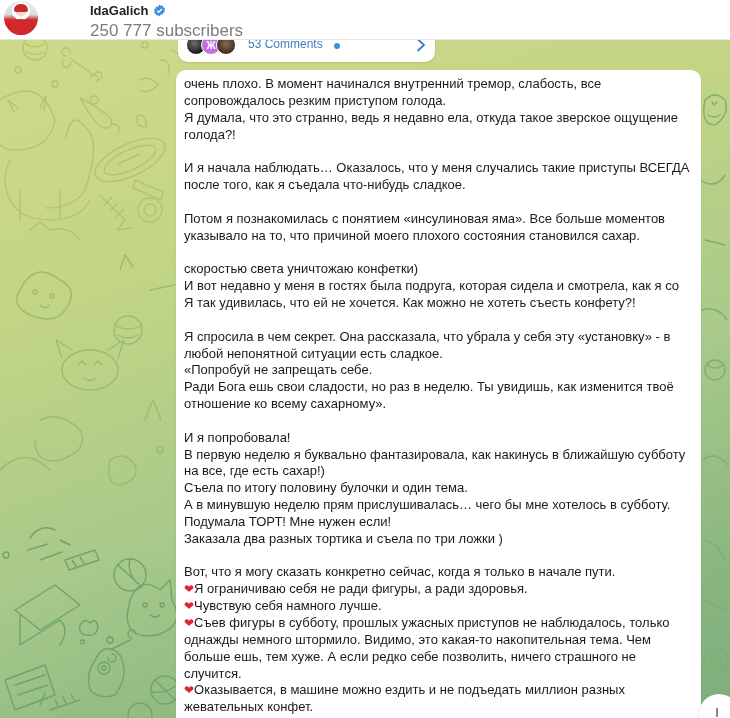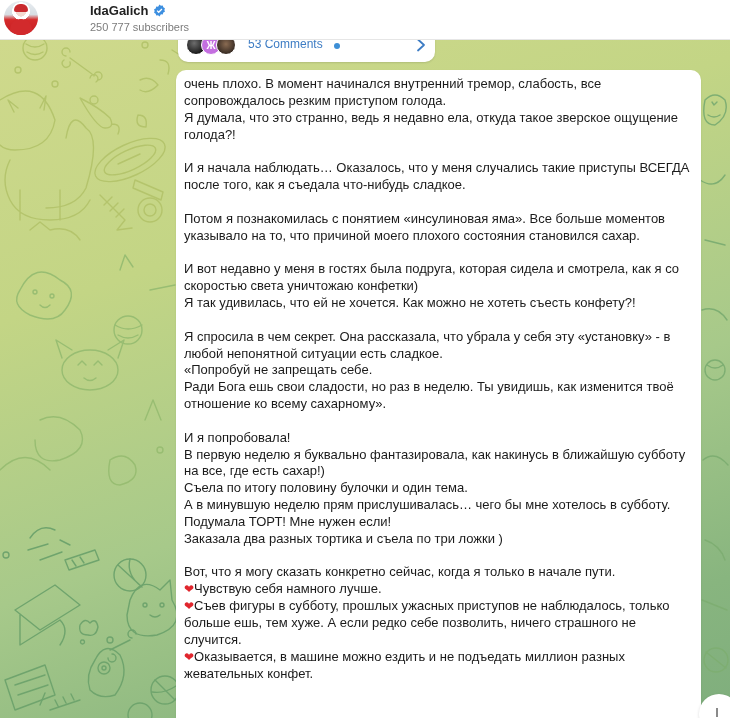--- a/index.html
+++ b/index.html
@@ -29,21 +29,21 @@
     content: ""; position: absolute; left: 6px; top: 18px; width: 22px; height: 18px;
     background: #d22a2c; border-radius: 10px 10px 0 0;
   }
   .channel-info { position: absolute; left: 62px; top: 2px; margin-left: 28px; }
   .channel-name {
     font-size: 13px; font-weight: bold; color: #222; display: flex; align-items: center; height: 17px;
   }
   .verified {
     display: inline-block; width: 13px; height: 13px; margin-left: 4px;
   }
-  .subs { font-size: 11px; color: #7c7c7c; margin-top: 2px; }
+  .subs { font-size: 17px; color: #7c7c7c; margin-top: 2px; }
 
   .bg {
     position: absolute; left: 0; top: 40px; width: 730px; height: 678px;
     background: linear-gradient(160deg, #cfd98c 0%, #c3d585 30%, #a7c98a 60%, #88b57f 85%, #7fae7d 100%);
     overflow: hidden;
   }
   .bg svg.pattern { position: absolute; left: 0; top: 0; }
 
   .comments-bar {
     position: absolute; left: 178px; top: 28px; width: 257px; height: 34px;
@@ -205,41 +205,43 @@
       <div class="para">сопровождалось резким приступом голода.</div>
       <div class="para">Я думала, что это странно, ведь я недавно ела, откуда такое зверское ощущение</div>
       <div class="para">голода?!</div>
       <div class="gap"></div>
       <div class="para">И я начала наблюдать… Оказалось, что у меня случались такие приступы ВСЕГДА</div>
       <div class="para">после того, как я съедала что-нибудь сладкое.</div>
       <div class="gap"></div>
       <div class="para">Потом я познакомилась с понятием «инсулиновая яма». Все больше моментов</div>
       <div class="para">указывало на то, что причиной моего плохого состояния становился сахар.</div>
       <div class="gap"></div>
+      <div class="para">скоростью света уничтожаю конфетки)</div>
       <div class="para">И вот недавно у меня в гостях была подруга, которая сидела и смотрела, как я со</div>
-      <div class="para">скоростью света уничтожаю конфетки)</div>
       <div class="para">Я так удивилась, что ей не хочется. Как можно не хотеть съесть конфету?!</div>
       <div class="gap"></div>
       <div class="para">Я спросила в чем секрет. Она рассказала, что убрала у себя эту «установку» - в</div>
       <div class="para">любой непонятной ситуации есть сладкое.</div>
       <div class="para">«Попробуй не запрещать себе.</div>
       <div class="para">Ради Бога ешь свои сладости, но раз в неделю. Ты увидишь, как изменится твоё</div>
       <div class="para">отношение ко всему сахарному».</div>
       <div class="gap"></div>
       <div class="para">И я попробовала!</div>
       <div class="para">В первую неделю я буквально фантазировала, как накинусь в ближайшую субботу</div>
       <div class="para">на все, где есть сахар!)</div>
       <div class="para">Съела по итогу половину булочки и один тема.</div>
       <div class="para">А в минувшую неделю прям прислушивалась… чего бы мне хотелось в субботу.</div>
       <div class="para">Подумала ТОРТ! Мне нужен если!</div>
       <div class="para">Заказала два разных тортика и съела по три ложки )</div>
       <div class="gap"></div>
       <div class="para">Вот, что я могу сказать конкретно сейчас, когда я только в начале пути.</div>
+      <div class="para"><span class="heart">❤</span><span>Я ограничиваю себя не ради фигуры, а ради здоровья.</span></div>
       <div class="para"><span class="heart">❤</span><span>Чувствую себя намного лучше.</span></div>
       <div class="para"><span class="heart">❤</span><span>Съев фигуры в субботу, прошлых ужасных приступов не наблюдалось, только</span></div>
+      <div class="para"><span>однажды немного штормило. Видимо, это какая-то накопительная тема. Чем</span></div>
       <div class="para"><span>больше ешь, тем хуже. А если редко себе позволить, ничего страшного не случится.</span></div>
       <div class="para"><span class="heart">❤</span><span>Оказывается, в машине можно ездить и не подъедать миллион разных</span></div>
       <div class="para"><span>жевательных конфет.</span></div>
     </div>
 </div>
 
 <div class="scroll-btn">
   <span class="arrow"></span>
 </div>
 

